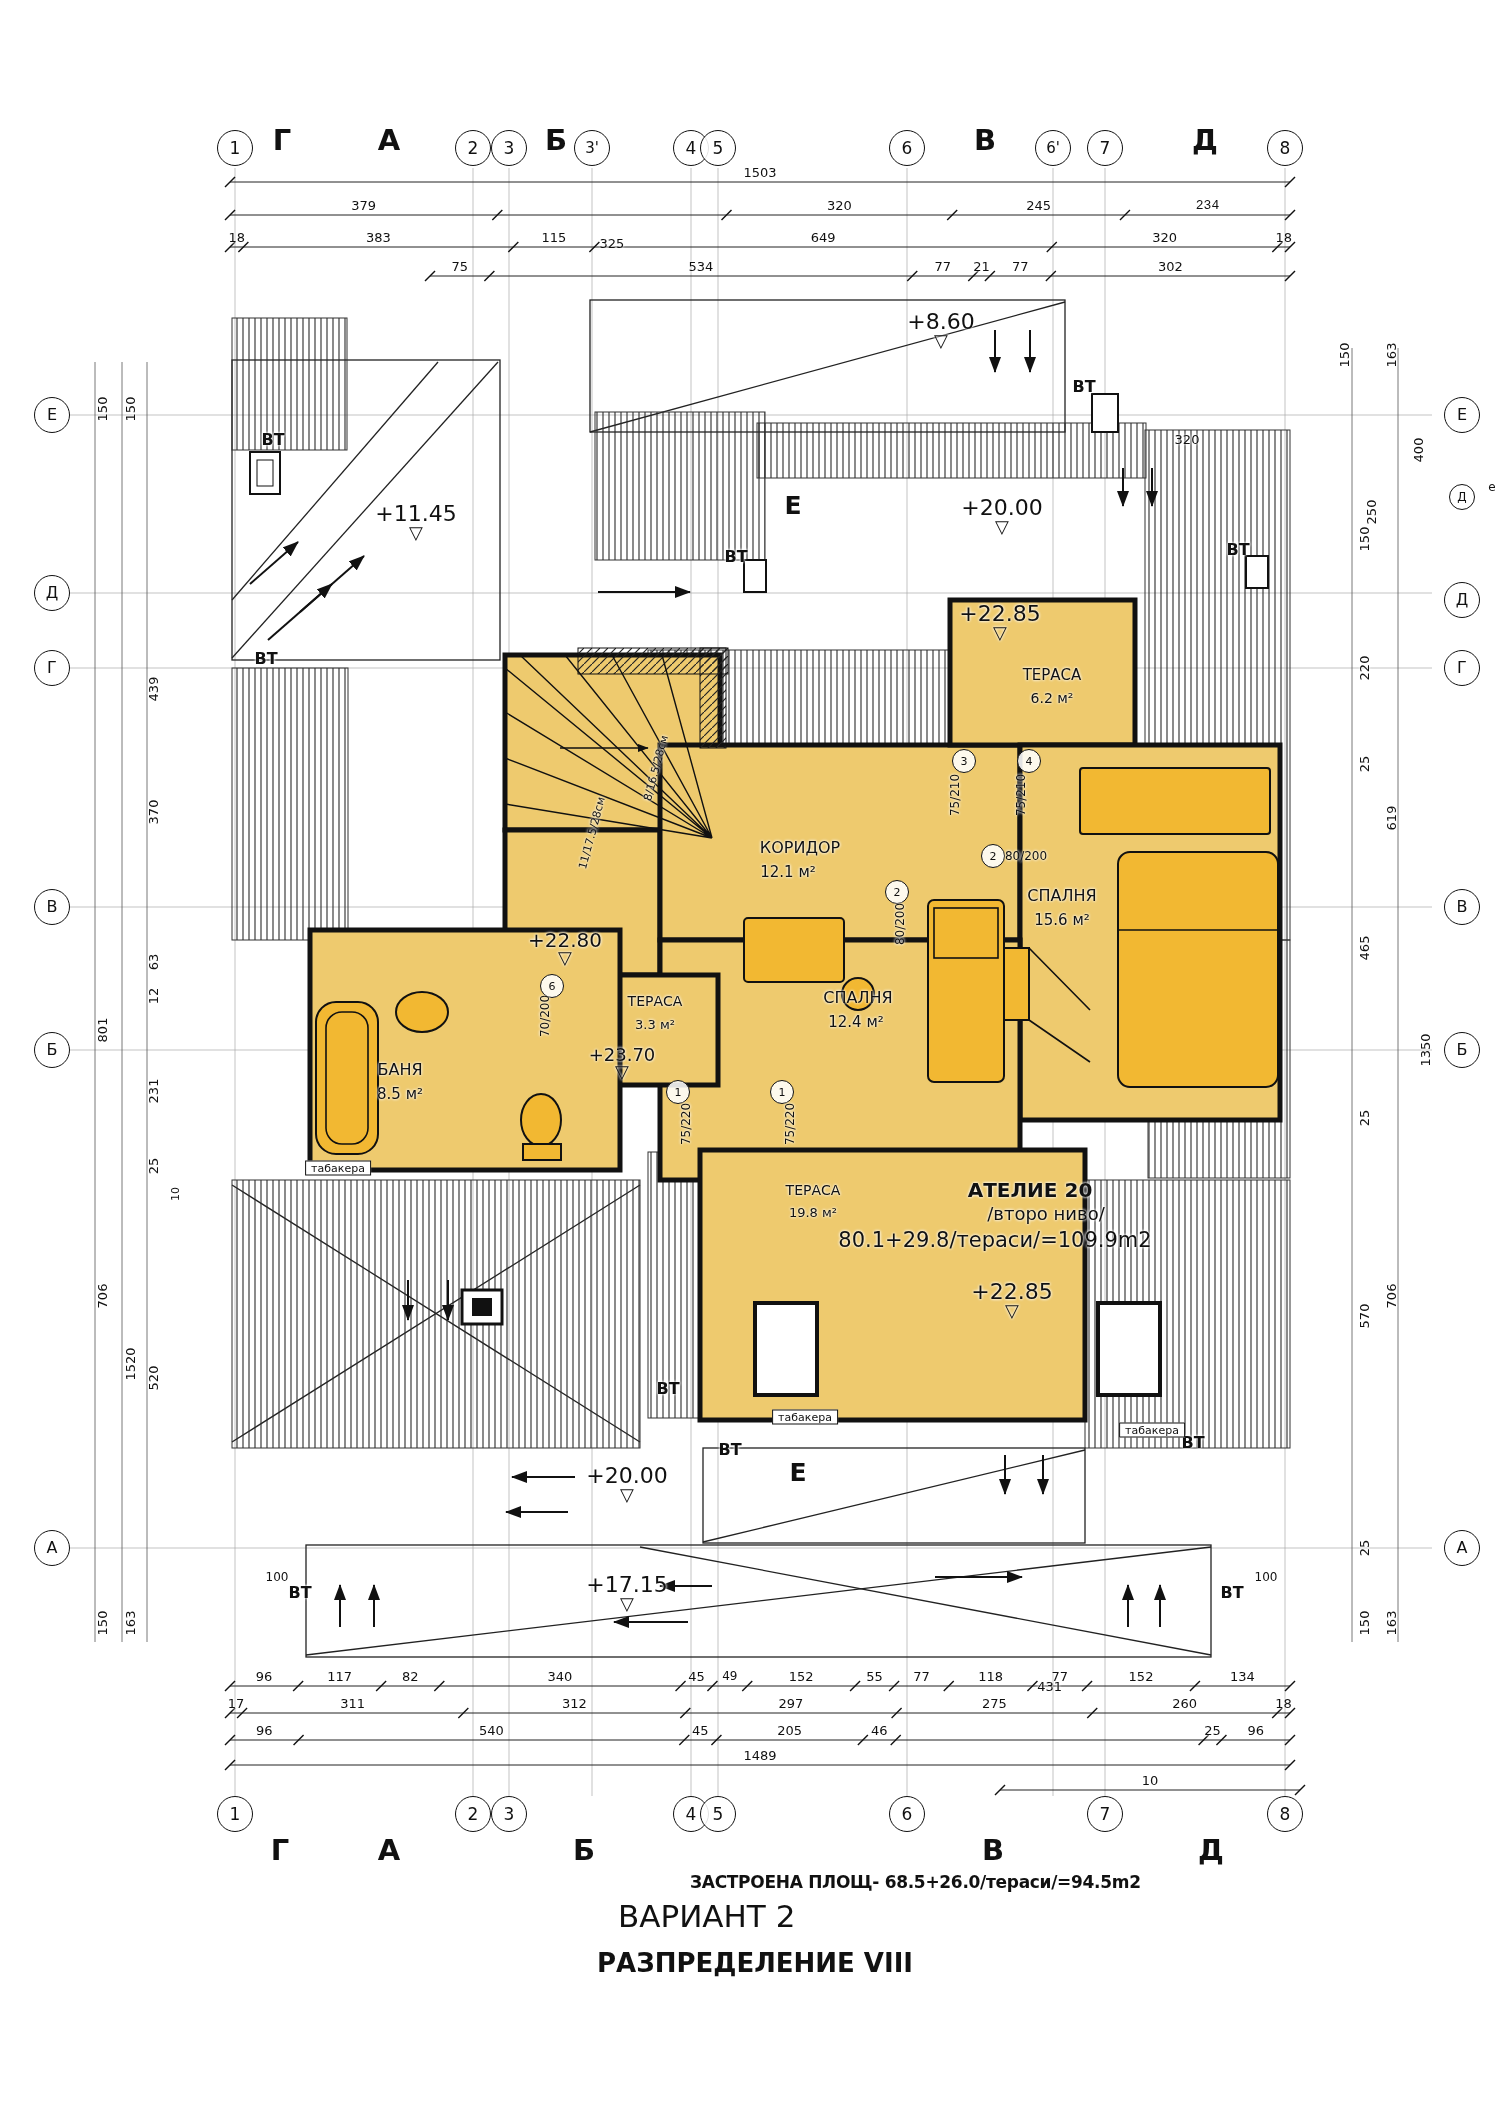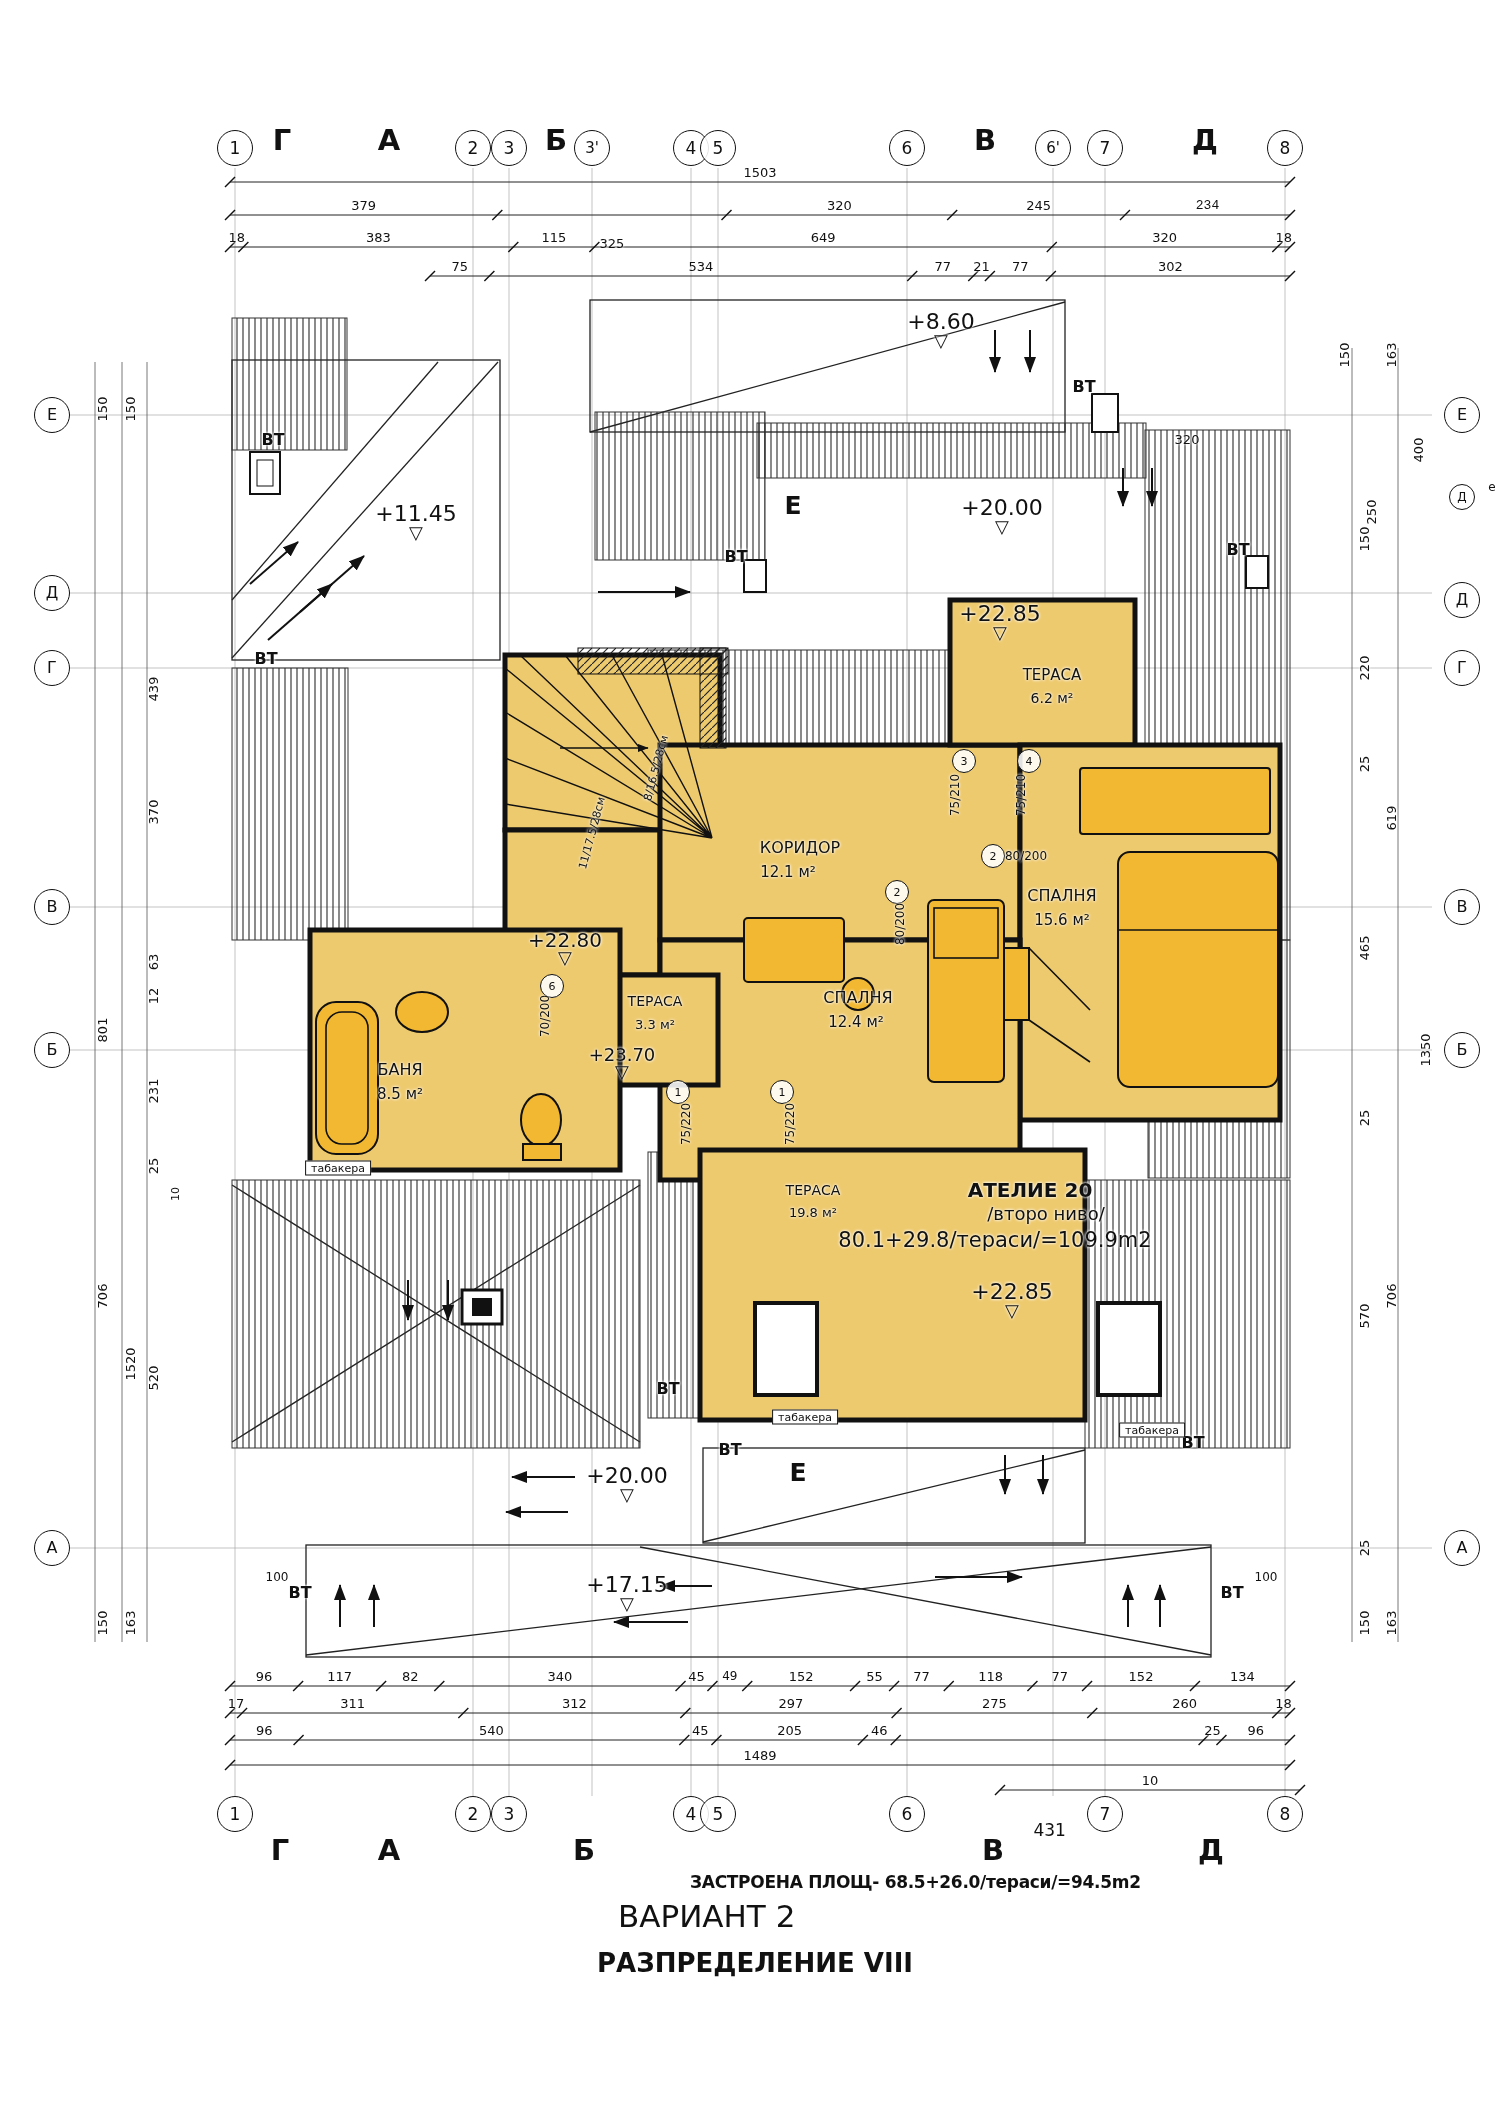--- a/index.html
+++ b/index.html
@@ -420,21 +420,21 @@
       <div class="lb" style="left: 574.322px; top: 1703px; font-size: 13px; transform: translate(-50%, -50%);">312</div>
       <div class="lb" style="left: 790.946px; top: 1703px; font-size: 13px; transform: translate(-50%, -50%);">297</div>
       <div class="lb" style="left: 994.409px; top: 1703px; font-size: 13px; transform: translate(-50%, -50%);">275</div>
       <div class="lb" style="left: 1184.71px; top: 1703px; font-size: 13px; transform: translate(-50%, -50%);">260</div>
       <div class="lb" style="left: 1283.6px; top: 1703px; font-size: 13px; transform: translate(-50%, -50%);">18</div>
       <div class="lb" style="left: 264.286px; top: 1730px; font-size: 13px; transform: translate(-50%, -50%);">96</div>
       <div class="lb" style="left: 491.429px; top: 1730px; font-size: 13px; transform: translate(-50%, -50%);">540</div>
       <div class="lb" style="left: 700.357px; top: 1730px; font-size: 13px; transform: translate(-50%, -50%);">45</div>
       <div class="lb" style="left: 789.643px; top: 1730px; font-size: 13px; transform: translate(-50%, -50%);">205</div>
       <div class="lb" style="left: 879.286px; top: 1730px; font-size: 13px; transform: translate(-50%, -50%);">46</div>
-      <div class="lb" style="left: 1049.64px; top: 1830px; font-size: 17px; transform: translate(-50%, -50%);">431</div>
+      <div class="lb" style="left: 1049.64px; top: 1686px; font-size: 13px; transform: translate(-50%, -50%);">431</div>
       <div class="lb" style="left: 1212.5px; top: 1730px; font-size: 13px; transform: translate(-50%, -50%);">25</div>
       <div class="lb" style="left: 1255.71px; top: 1730px; font-size: 13px; transform: translate(-50%, -50%);">96</div>
       <div class="lb" style="left: 760px; top: 1755px; font-size: 13px; transform: translate(-50%, -50%);">1489</div>
       <div class="lb" style="left: 1150px; top: 1780px; font-size: 13px; transform: translate(-50%, -50%);">10</div>
     </div>
 
   <div id="title-block">
     <div class="tb-area">ЗАСТРОЕНА ПЛОЩ- 68.5+26.0/тераси/=94.5m2</div>
     <div class="tb-variant">ВАРИАНТ 2</div>
     <div class="tb-layout">РАЗПРЕДЕЛЕНИЕ VIII</div>

